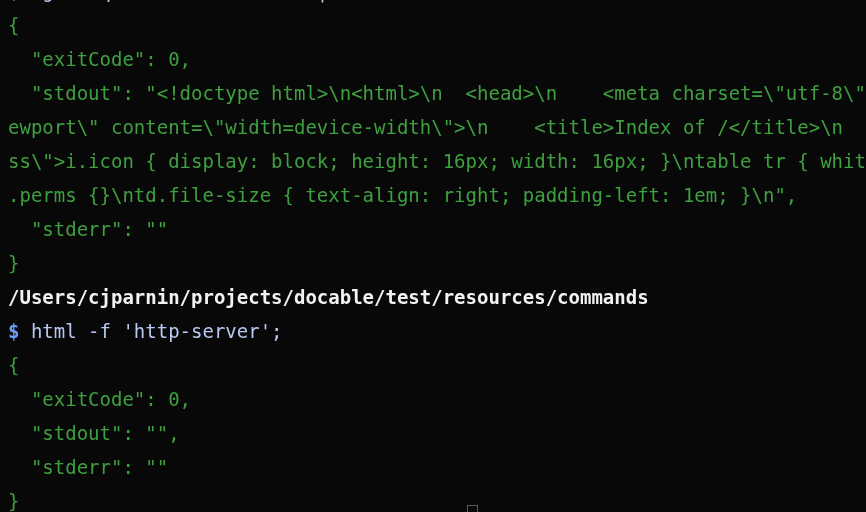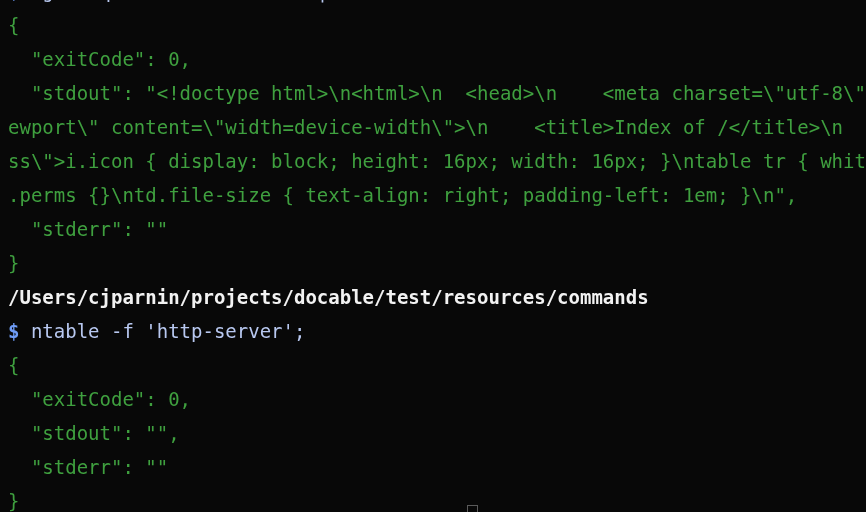--- a/index.html
+++ b/index.html
@@ -59,21 +59,21 @@
     <div class="line out">  "exitCode": 0,</div>
     <div class="line out">  "stdout": "&lt;!doctype html&gt;\n&lt;html&gt;\n  &lt;head&gt;\n    &lt;meta charset=\"utf-8\"&gt;\n    &lt;meta name=\"vi</div>
     <div class="line out">ewport\" content=\"width=device-width\"&gt;\n    &lt;title&gt;Index of /&lt;/title&gt;\n    &lt;style type=\"text/c</div>
     <div class="line out">ss\"&gt;i.icon { display: block; height: 16px; width: 16px; }\ntable tr { white-space: nowrap; }\ntd</div>
     <div class="line out">.perms {}\ntd.file-size { text-align: right; padding-left: 1em; }\n",</div>
     <div class="line out">  "stderr": ""</div>
     <div class="line out">}</div>
 
     <div class="line path">/Users/cjparnin/projects/docable/test/resources/commands</div>
 
-    <div class="line"><span class="prompt">$</span><span class="cmd"> ntable -f 'http-server';</span></div>
+    <div class="line"><span class="prompt">$</span><span class="cmd"> html -f 'http-server';</span></div>
 
     <div class="line out">{</div>
     <div class="line out">  "exitCode": 0,</div>
     <div class="line out">  "stdout": "",</div>
     <div class="line out">  "stderr": ""</div>
     <div class="line out">}</div>
 
   </div>
 
   <div class="cursor-box"></div>

